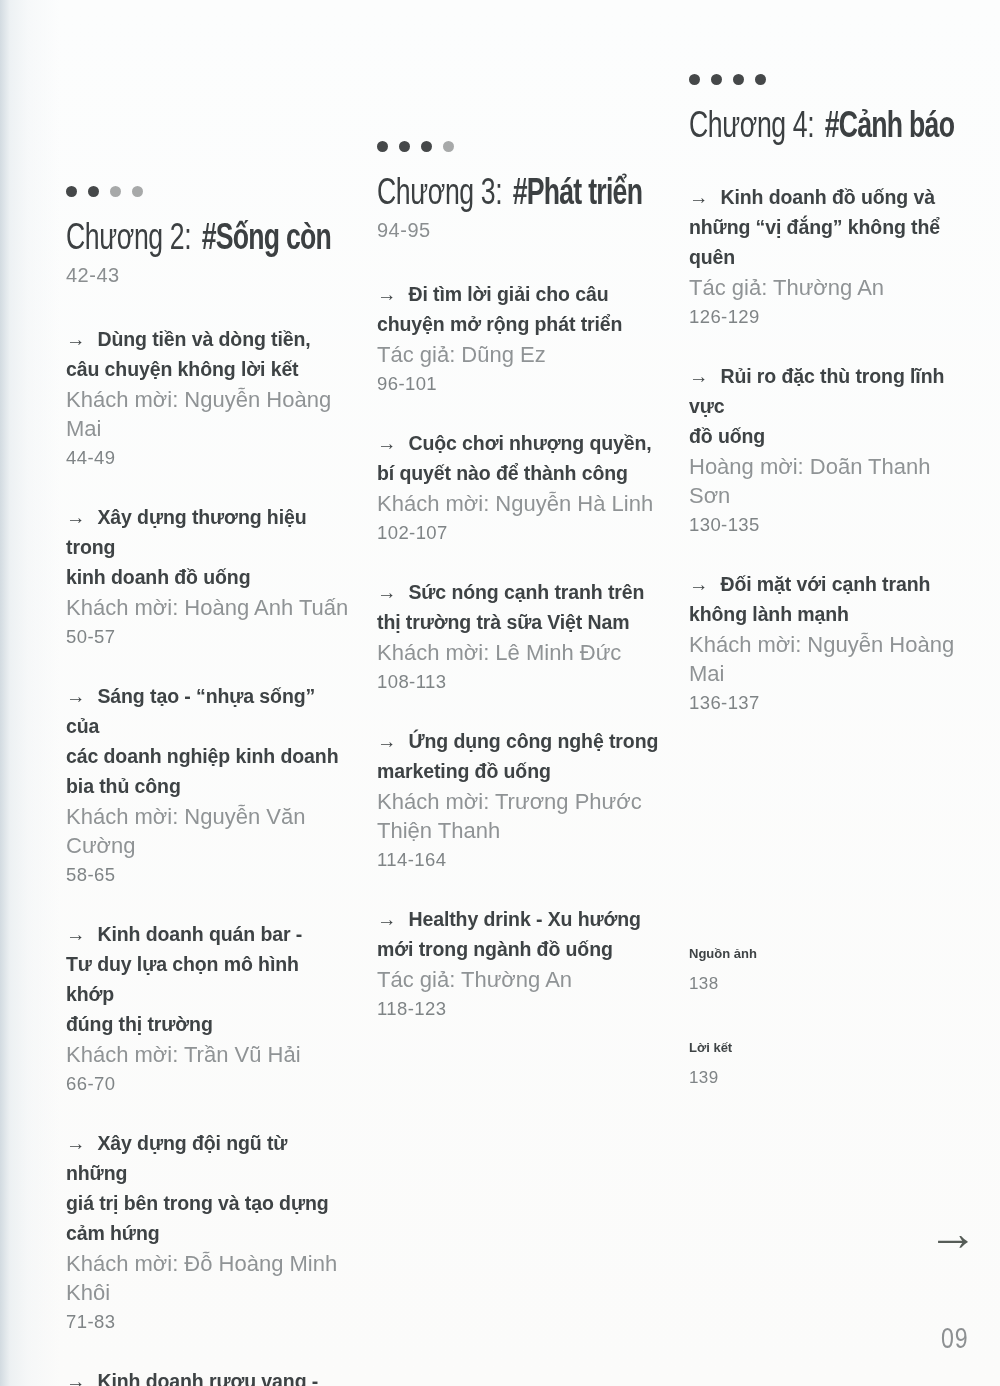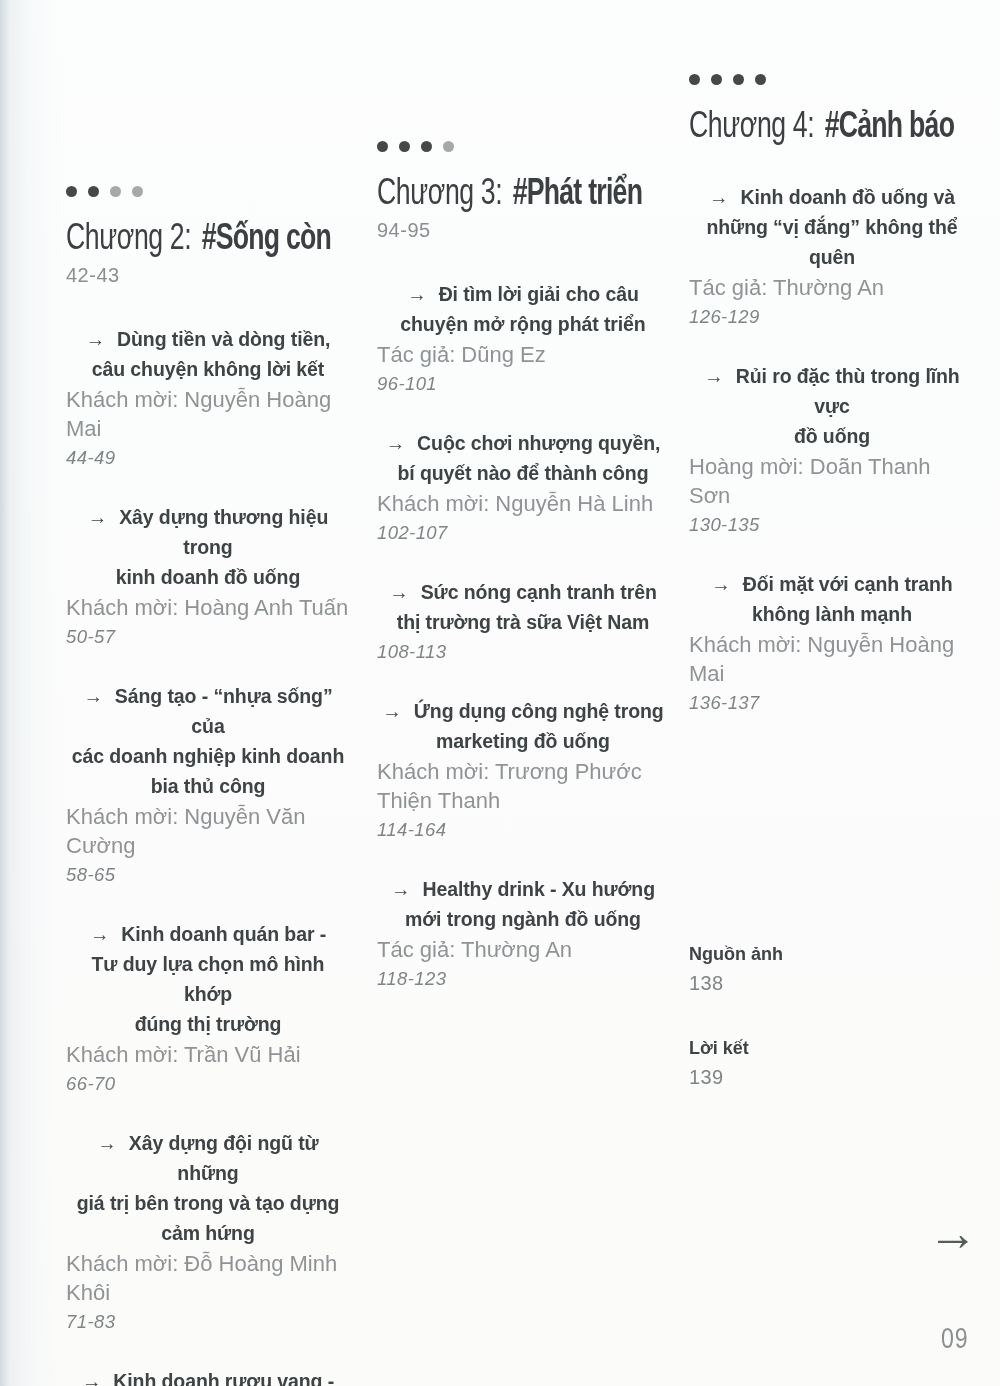--- a/index.html
+++ b/index.html
@@ -41,35 +41,35 @@
 
   .ch-pages {
     margin-top: 7px;
     font-size: 20px; color: #8a8e90; letter-spacing: 0.5px;
   }
 
   .entry { margin-top: 30px; }
   .entry.first { margin-top: 37px; }
   .entry-title {
     font-weight: 700; font-size: 19.5px; line-height: 30px;
-    color: #3e4345; letter-spacing: -0.1px; text-align: center;
+    color: #3e4345; letter-spacing: -0.1px;
   }
   .entry-title .arr { margin-right: 12px; font-weight: 400; }
   .entry-title .tt  { white-space: pre-line; }
   .entry-credit {
     font-size: 22px; line-height: 29px; color: #8f9395;
     margin-top: 1px; white-space: pre-line;
   }
-  .entry-pages { font-size: 18.5px; line-height: 29px; color: #7f8486; letter-spacing: 0.4px; font-style: italic; }
+  .entry-pages { font-size: 18.5px; line-height: 29px; color: #7f8486; letter-spacing: 0.4px; }
 
   .extras { margin-top: 222px; }
   .extra { margin-top: 35px; }
   .extra:first-child { margin-top: 0; }
-  .extra-label { font-weight: 700; font-size: 18px; line-height: 30px; color: #3e4345; }
-  .extra-pages { font-size: 20px; line-height: 29px; color: #7f8486; letter-spacing: 0.4px; }
+  .extra-label { font-weight: 700; font-size: 13px; line-height: 30px; color: #3e4345; }
+  .extra-pages { font-size: 17px; line-height: 29px; color: #7f8486; letter-spacing: 0.4px; }
 
   .next-arrow {
     position: absolute; left: 928px; top: 1208px;
     font-size: 50px; color: #565c57; line-height: 1;
     font-weight: 400;
   }
   .page-number {
     position: absolute; left: 941px; top: 1322px;
     font-size: 29px; color: #8d9092; letter-spacing: 1px;
     transform: scaleX(0.8); transform-origin: 0 50%;
@@ -144,20 +144,21 @@
     </article>
     <article class="entry">
       <div class="entry-title"><span class="arr">→</span><span class="tt">Cuộc chơi nhượng quyền,
 bí quyết nào để thành công</span></div>
       <div class="entry-credit">Khách mời: Nguyễn Hà Linh</div>
       <div class="entry-pages">102-107</div>
     </article>
     <article class="entry">
       <div class="entry-title"><span class="arr">→</span><span class="tt">Sức nóng cạnh tranh trên
 thị trường trà sữa Việt Nam</span></div>
+      <div class="entry-credit">Khách mời: Lê Minh Đức</div>
       <div class="entry-pages">108-113</div>
     </article>
     <article class="entry">
       <div class="entry-title"><span class="arr">→</span><span class="tt">Ứng dụng công nghệ trong
 marketing đồ uống</span></div>
       <div class="entry-credit">Khách mời: Trương Phước
 Thiện Thanh</div>
       <div class="entry-pages">114-164</div>
     </article>
     <article class="entry">

